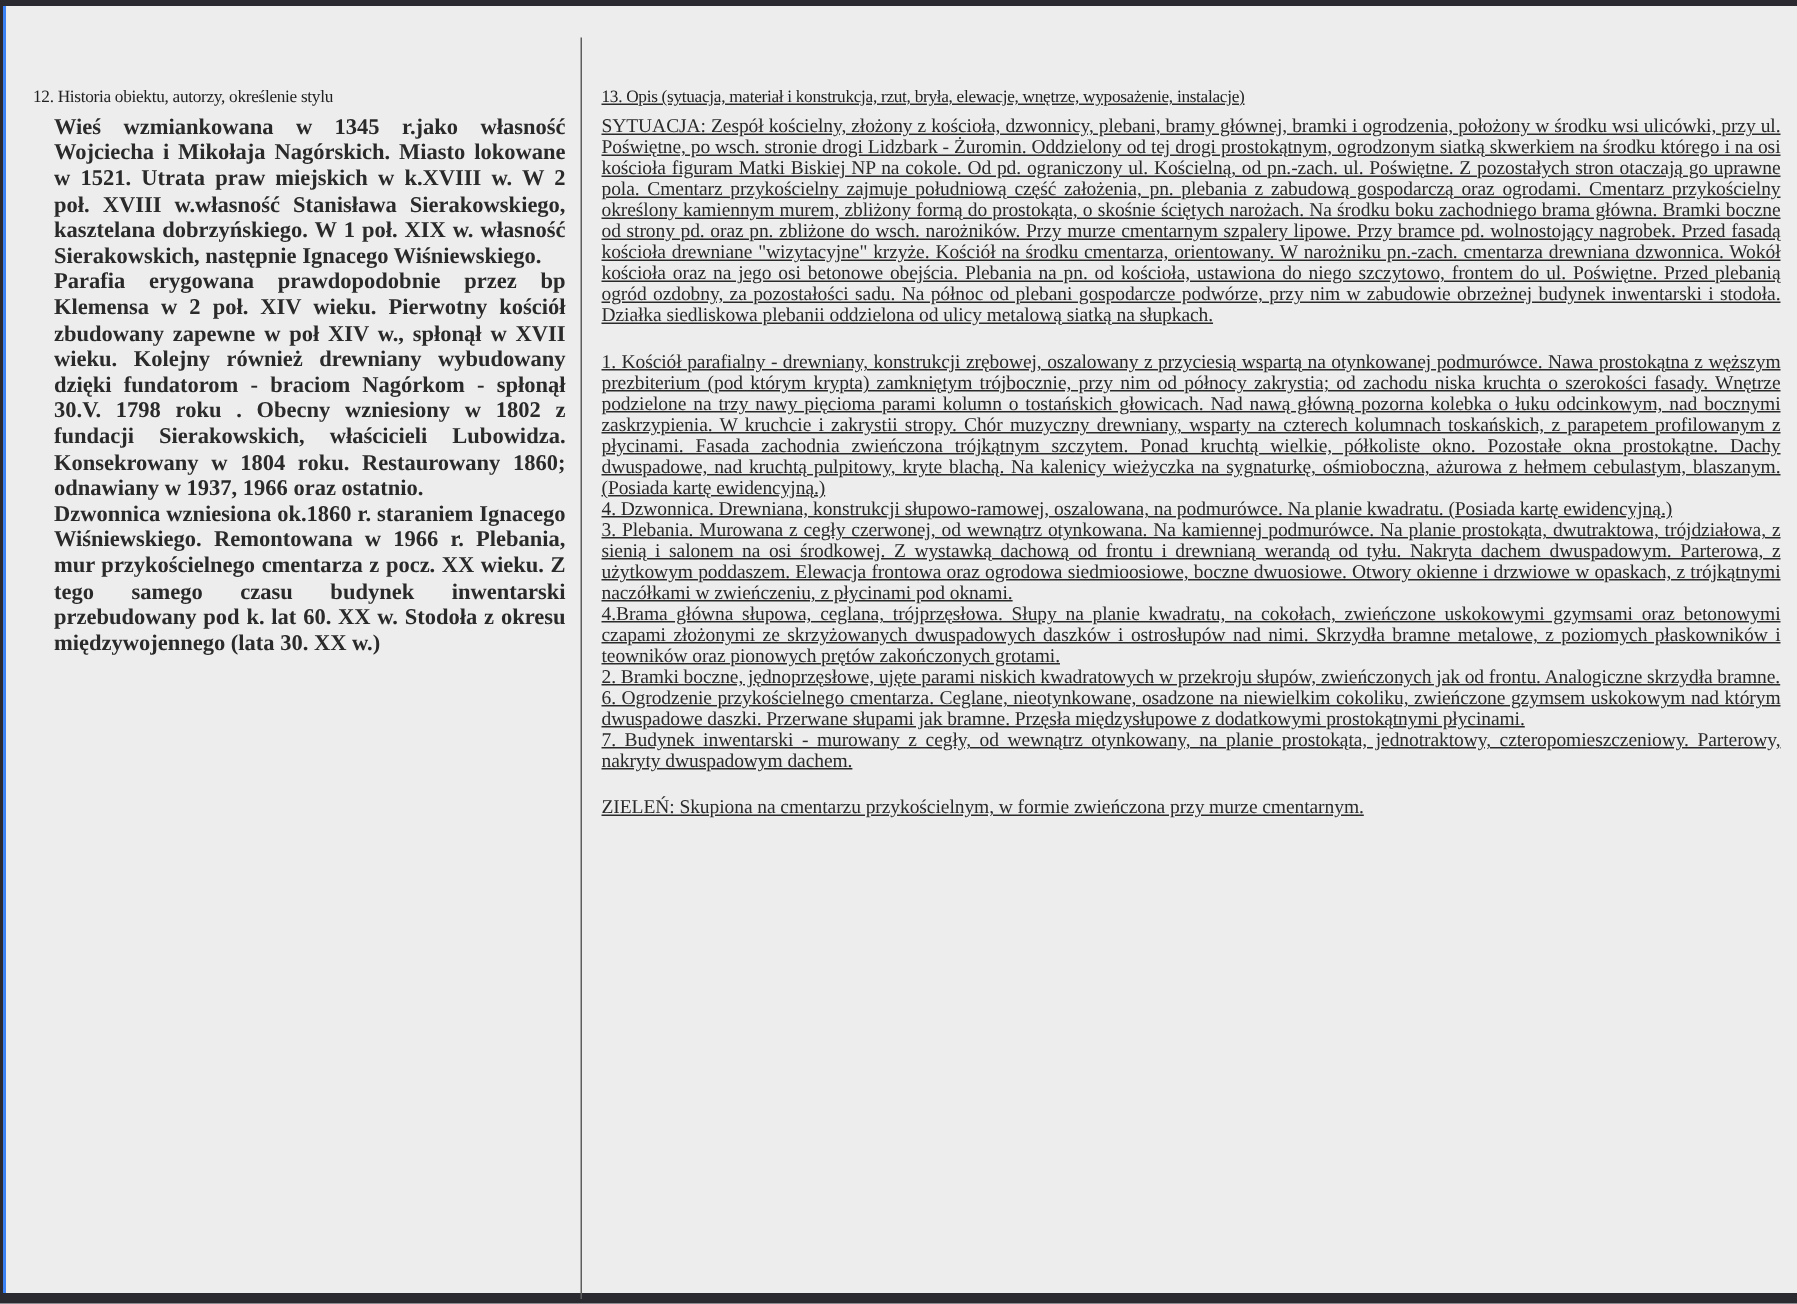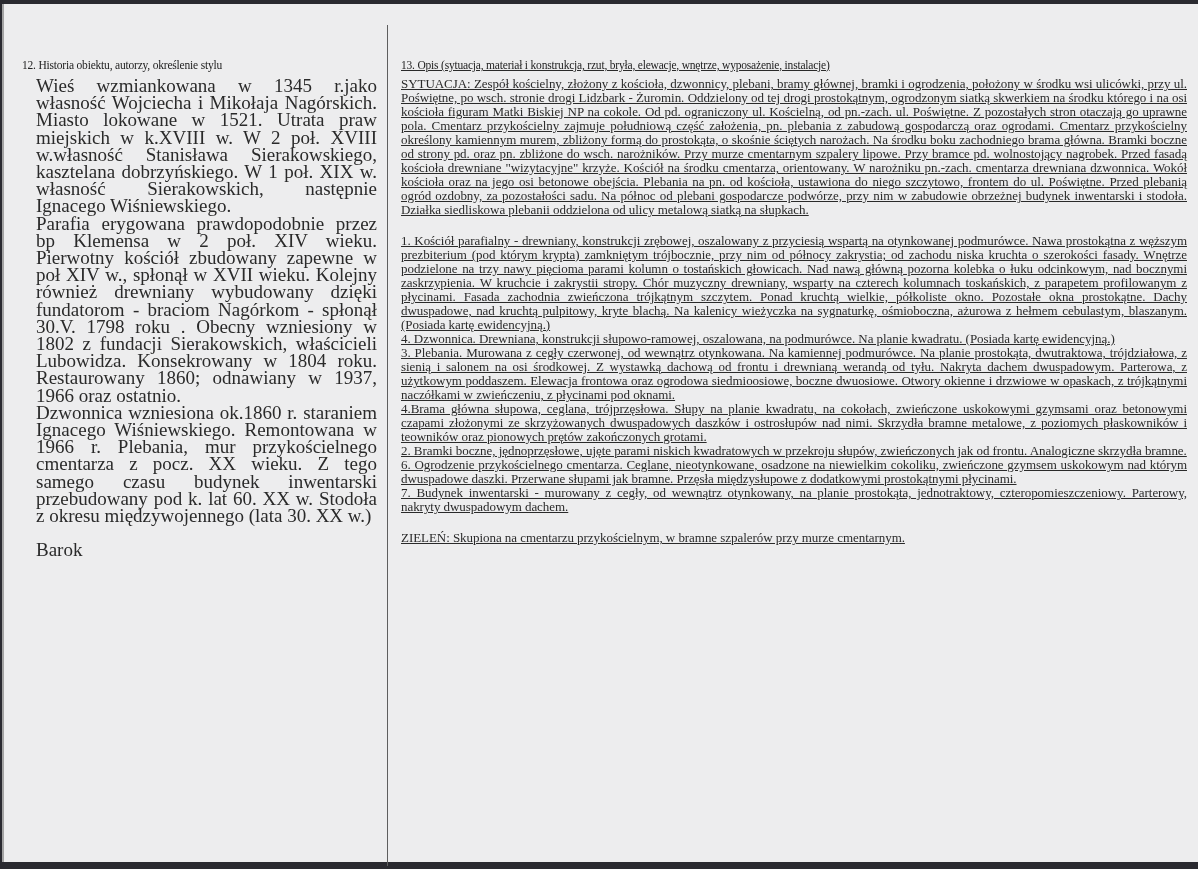--- a/index.html
+++ b/index.html
@@ -6,65 +6,64 @@
   body {
     width: 1198px; height: 869px; overflow: hidden;
     background: #2a2a30;
     font-family: "Liberation Serif", "DejaVu Serif", serif;
     color: #2a2a2a;
     position: relative;
   }
   .sheet {
     position: absolute; left: 2px; top: 4px; width: 1194px; height: 858px;
     background: #ededee;
-    border-left: 2px solid #a3a3a3;
+    border-left: 2px solid #3b82f6;
   }
   .divider {
     position: absolute; left: 383px; top: 21px; width: 1px; height: 841px;
     background: #5e5e5e;
   }
   .col-left { position: absolute; left: 18px; top: 55px; width: 355px; }
   .col-right { position: absolute; left: 397px; top: 55px; width: 786px; text-decoration: underline; }
   .heading {
     font-family: "Liberation Serif", serif;
     font-size: 11.5px; letter-spacing: -0.2px; color: #222;
     margin: 0 0 6px 0; white-space: nowrap;
   }
-  .left-body { padding-left: 14px; font-size: 19px; line-height: 17.2px; text-align: justify; }
+  .left-body { padding-left: 14px; font-size: 15px; line-height: 17.2px; text-align: justify; font-weight: bold; }
   .right-body { font-size: 13px; line-height: 14px; text-align: justify; letter-spacing: -0.05px; }
   .para { margin: 0; }
   .gap { height: 17px; }
   .gap-big { height: 17px; }
 </style>
 </head>
 <body>
 
 <div class="sheet">
   <div class="divider"></div>
 
   <div class="col-left">
     <div class="heading">12. Historia obiektu, autorzy, określenie stylu</div>
     <div class="left-body">
       <p class="para">Wieś wzmiankowana w 1345 r.jako własność Wojciecha i Mikołaja Nagórskich. Miasto lokowane w 1521. Utrata praw miejskich w k.XVIII w. W 2 poł. XVIII w.własność Stanisława Sierakowskiego, kasztelana dobrzyńskiego. W 1 poł. XIX w. własność Sierakowskich, następnie Ignacego Wiśniewskiego.</p>
       <p class="para">Parafia erygowana prawdopodobnie przez bp Klemensa w 2 poł. XIV wieku. Pierwotny kościół zbudowany zapewne w poł XIV w., spłonął w XVII wieku. Kolejny również drewniany wybudowany dzięki fundatorom - braciom Nagórkom - spłonął 30.V. 1798 roku . Obecny wzniesiony w 1802 z fundacji Sierakowskich, właścicieli Lubowidza. Konsekrowany w 1804 roku. Restaurowany 1860; odnawiany w 1937, 1966 oraz ostatnio.</p>
       <p class="para">Dzwonnica wzniesiona ok.1860 r. staraniem Ignacego Wiśniewskiego. Remontowana w 1966 r. Plebania, mur przykościelnego cmentarza z pocz. XX wieku. Z tego samego czasu budynek inwentarski przebudowany pod k. lat 60. XX w. Stodoła z okresu międzywojennego (lata 30. XX w.)</p>
       <div class="gap-big"></div>
-      <p class="para">Barok</p>
     </div>
   </div>
 
   <div class="col-right">
     <div class="heading">13. Opis (sytuacja, materiał i konstrukcja, rzut, bryła, elewacje, wnętrze, wyposażenie, instalacje)</div>
     <div class="right-body">
       <p class="para">SYTUACJA: Zespół kościelny, złożony z kościoła, dzwonnicy, plebani, bramy głównej, bramki i ogrodzenia, położony w środku wsi ulicówki, przy ul. Poświętne, po wsch. stronie drogi Lidzbark - Żuromin. Oddzielony od tej drogi prostokątnym, ogrodzonym siatką skwerkiem na środku którego i na osi kościoła figuram Matki Biskiej NP na cokole. Od pd. ograniczony ul. Kościelną, od pn.-zach. ul. Poświętne. Z pozostałych stron otaczają go uprawne pola. Cmentarz przykościelny zajmuje południową część założenia, pn. plebania z zabudową gospodarczą oraz ogrodami. Cmentarz przykościelny określony kamiennym murem, zbliżony formą do prostokąta, o skośnie ściętych narożach. Na środku boku zachodniego brama główna. Bramki boczne od strony pd. oraz pn. zbliżone do wsch. narożników. Przy murze cmentarnym szpalery lipowe. Przy bramce pd. wolnostojący nagrobek. Przed fasadą kościoła drewniane "wizytacyjne" krzyże. Kościół na środku cmentarza, orientowany. W narożniku pn.-zach. cmentarza drewniana dzwonnica. Wokół kościoła oraz na jego osi betonowe obejścia. Plebania na pn. od kościoła, ustawiona do niego szczytowo, frontem do ul. Poświętne. Przed plebanią ogród ozdobny, za pozostałości sadu. Na północ od plebani gospodarcze podwórze, przy nim w zabudowie obrzeżnej budynek inwentarski i stodoła. Działka siedliskowa plebanii oddzielona od ulicy metalową siatką na słupkach.</p>
       <div class="gap"></div>
       <p class="para">1. Kościół parafialny - drewniany, konstrukcji zrębowej, oszalowany z przyciesią wspartą na otynkowanej podmurówce. Nawa prostokątna z węższym prezbiterium (pod którym krypta) zamkniętym trójbocznie, przy nim od północy zakrystia; od zachodu niska kruchta o szerokości fasady. Wnętrze podzielone na trzy nawy pięcioma parami kolumn o tostańskich głowicach. Nad nawą główną pozorna kolebka o łuku odcinkowym, nad bocznymi zaskrzypienia. W kruchcie i zakrystii stropy. Chór muzyczny drewniany, wsparty na czterech kolumnach toskańskich, z parapetem profilowanym z płycinami. Fasada zachodnia zwieńczona trójkątnym szczytem. Ponad kruchtą wielkie, półkoliste okno. Pozostałe okna prostokątne. Dachy dwuspadowe, nad kruchtą pulpitowy, kryte blachą. Na kalenicy wieżyczka na sygnaturkę, ośmioboczna, ażurowa z hełmem cebulastym, blaszanym. (Posiada kartę ewidencyjną.)</p>
       <p class="para">4. Dzwonnica. Drewniana, konstrukcji słupowo-ramowej, oszalowana, na podmurówce. Na planie kwadratu. (Posiada kartę ewidencyjną.)</p>
       <p class="para">3. Plebania. Murowana z cegły czerwonej, od wewnątrz otynkowana. Na kamiennej podmurówce. Na planie prostokąta, dwutraktowa, trójdziałowa, z sienią i salonem na osi środkowej. Z wystawką dachową od frontu i drewnianą werandą od tyłu. Nakryta dachem dwuspadowym. Parterowa, z użytkowym poddaszem. Elewacja frontowa oraz ogrodowa siedmioosiowe, boczne dwuosiowe. Otwory okienne i drzwiowe w opaskach, z trójkątnymi naczółkami w zwieńczeniu, z płycinami pod oknami.</p>
       <p class="para">4.Brama główna słupowa, ceglana, trójprzęsłowa. Słupy na planie kwadratu, na cokołach, zwieńczone uskokowymi gzymsami oraz betonowymi czapami złożonymi ze skrzyżowanych dwuspadowych daszków i ostrosłupów nad nimi.  Skrzydła bramne metalowe, z poziomych płaskowników i teowników oraz pionowych prętów zakończonych grotami.</p>
       <p class="para">2. Bramki boczne, jędnoprzęsłowe, ujęte parami niskich kwadratowych w przekroju słupów, zwieńczonych jak od frontu. Analogiczne skrzydła bramne.</p>
       <p class="para">6. Ogrodzenie przykościelnego cmentarza. Ceglane, nieotynkowane, osadzone na niewielkim cokoliku, zwieńczone gzymsem uskokowym nad którym dwuspadowe daszki. Przerwane słupami jak bramne. Przęsła międzysłupowe z dodatkowymi prostokątnymi płycinami.</p>
       <p class="para">7. Budynek inwentarski - murowany z cegły, od wewnątrz otynkowany, na planie prostokąta, jednotraktowy, czteropomieszczeniowy. Parterowy, nakryty dwuspadowym dachem.</p>
       <div class="gap"></div>
-      <p class="para">ZIELEŃ: Skupiona na cmentarzu przykościelnym, w bramne szpalerów  przy murze cmentarnym.</p>
+      <p class="para">ZIELEŃ: Skupiona na cmentarzu przykościelnym, w formie zwieńczona  przy murze cmentarnym.</p>
     </div>
   </div>
 </div>
 
 </body></html>

